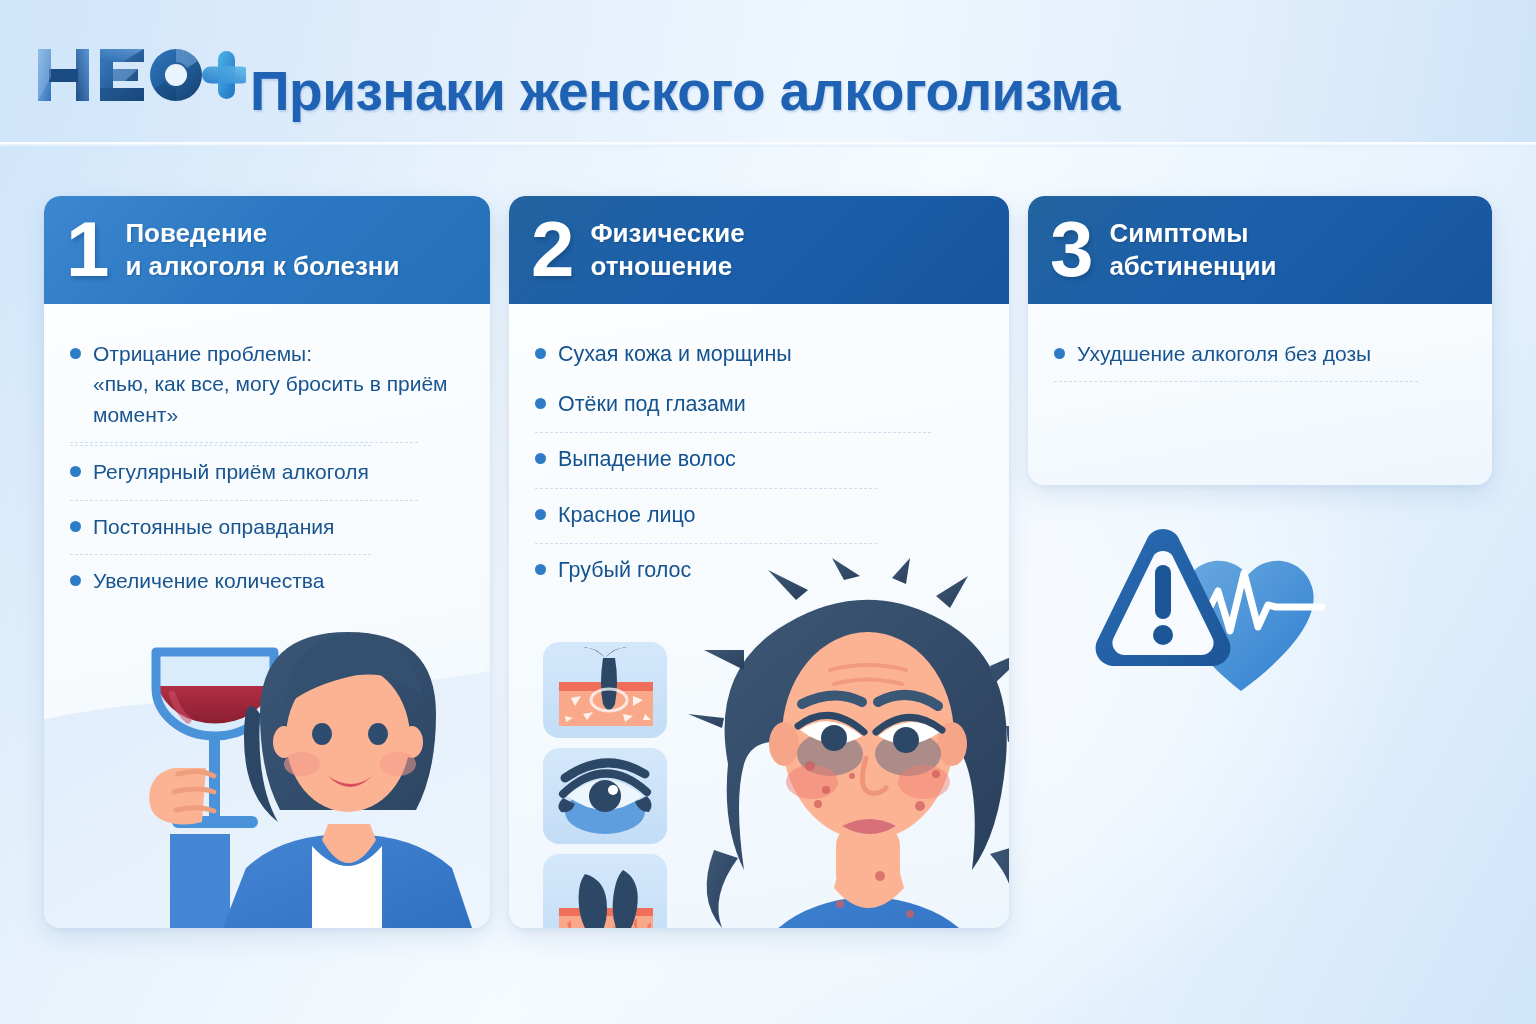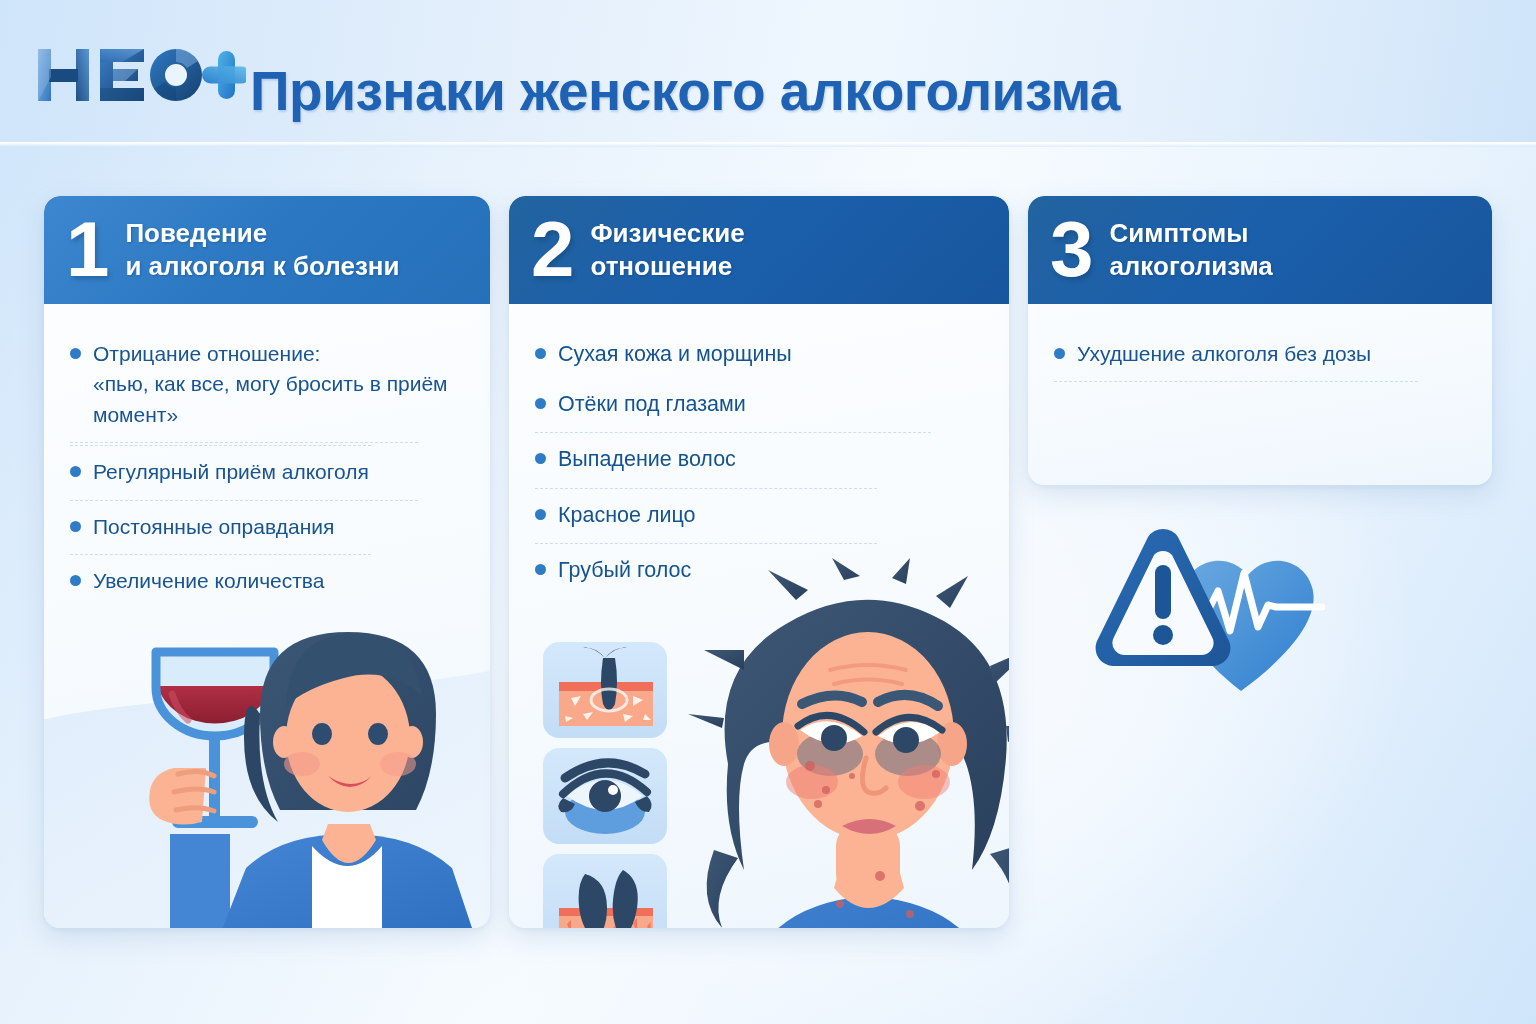--- a/index.html
+++ b/index.html
@@ -310,21 +310,21 @@
           <span>Поведение</span>
           <span class="l2">и алкоголя к болезни</span>
         </span>
       </div>
 
       <div class="card-body">
         <ul class="bullet-list">
           <li class="bullet-item">
             <span class="dot"></span>
             <span class="bullet-text">
-              <span>Отрицание отношение:</span>
+              <span>Отрицание проблемы:</span>
               <span class="quote">«пью, как все, могу бросить в приём момент»</span>
             </span>
           </li>
           <li class="sep mid"></li>
           <li class="sep short"></li>
           <li class="bullet-item">
             <span class="dot"></span>
             <span class="bullet-text">Регулярный приём алкоголя</span>
           </li>
           <li class="sep mid"></li>
@@ -514,21 +514,21 @@
       </div>
     </div>
   </div>
 
   <div class="card card-3">
     <div class="card-clip">
       <div class="card-head head-dark">
         <span class="card-num">3</span>
         <span class="card-head-title">
           <span>Симптомы</span>
-          <span class="l2">алкоголизма</span>
+          <span class="l2">абстиненции</span>
         </span>
       </div>
       <div class="card-body">
         <ul class="bullet-list">
           <li class="bullet-item">
             <span class="dot"></span>
             <span class="bullet-text">Ухудшение алкоголя без дозы</span>
           </li>
           <li class="sep mid"></li>
         </ul>

